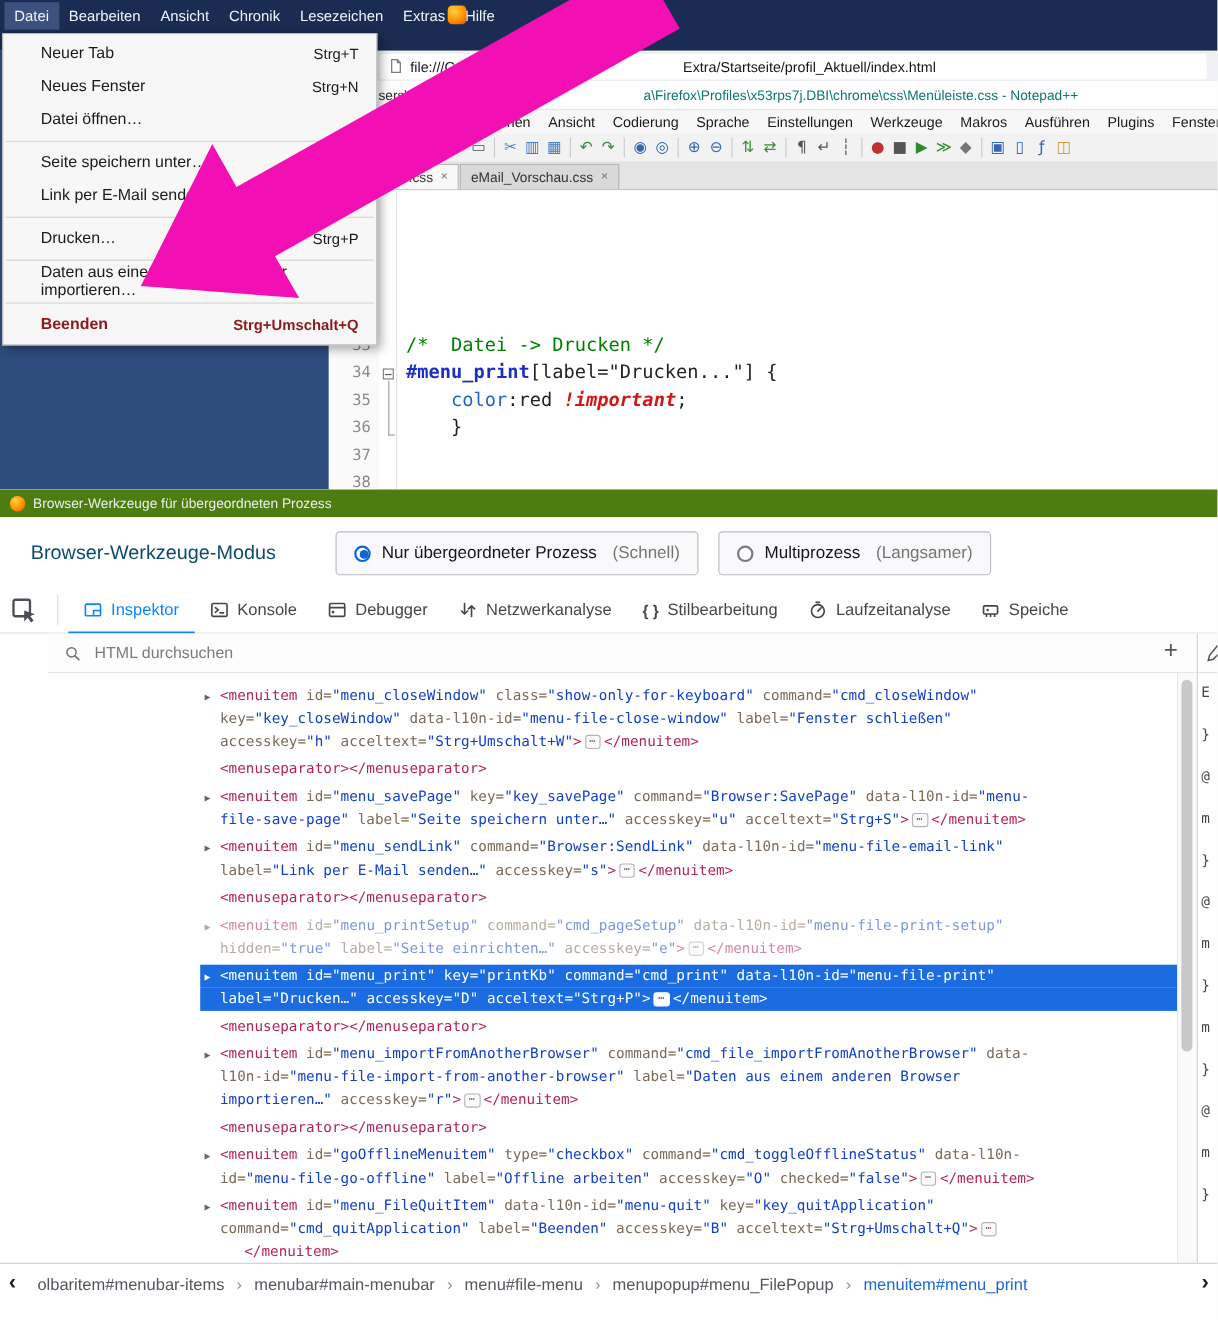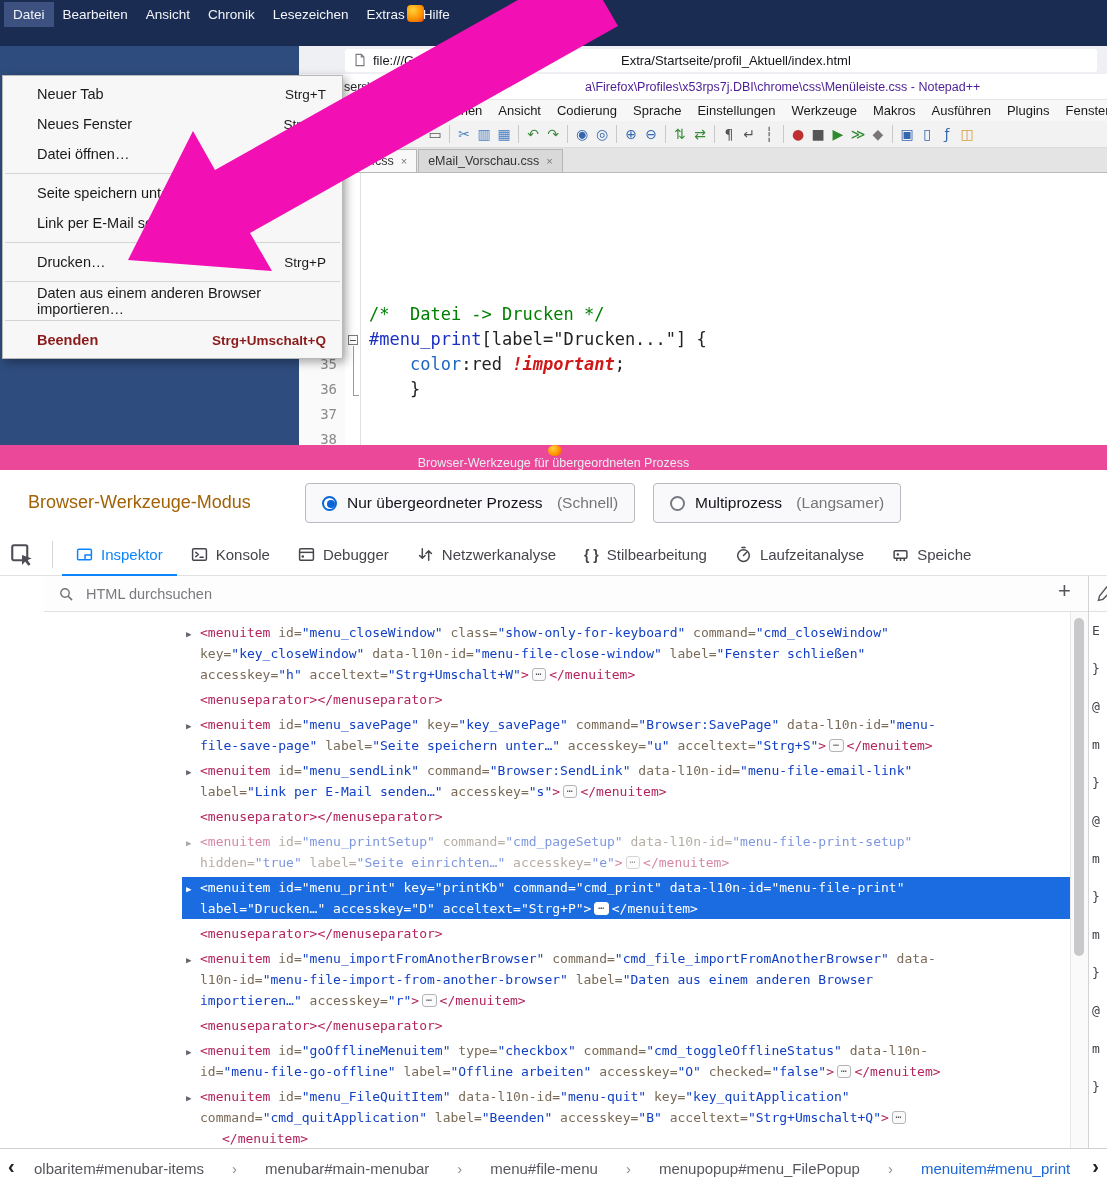--- a/index.html
+++ b/index.html
@@ -21,21 +21,21 @@
   #url-left{position:absolute;left:28px;top:4px;font-size:13px;color:#15141a;white-space:pre;}
   #url-right{position:absolute;left:276px;top:4px;font-size:13px;color:#15141a;white-space:pre;}
   .page-ic{position:absolute;left:8px;top:4px;width:14px;height:14px;color:#7a7a82;}
 
   
   #npp{left:299px;top:74px;width:808px;height:371px;background:#fff;z-index:1;}
   #npp-title{position:absolute;left:0;top:0;width:100%;height:26px;background:#fff;border-bottom:1px solid #e4e4e4;}
   #npp-ic{position:absolute;left:8px;top:5px;width:16px;height:16px;background:#7aa93c;border-radius:3px;
           color:#fff;font-size:11px;font-weight:bold;text-align:center;line-height:16px;}
   #npp-title-left{position:absolute;left:45px;top:6px;font-size:12.5px;color:#2a2a2a;white-space:pre;}
-  #npp-title-right{position:absolute;left:286px;top:6px;font-size:12.5px;color:#4c1d95;white-space:pre;}
+  #npp-title-right{position:absolute;left:286px;top:6px;font-size:12.5px;color:#0f766e;white-space:pre;}
   #npp-menu{position:absolute;left:0;top:26px;width:100%;height:21px;background:#f7f7f7;display:flex;align-items:center;padding-left:6px;}
   .nmi{font-size:13px;color:#1a1a1a;padding:0 8px;}
   #npp-toolbar{position:absolute;left:0;top:47px;width:100%;height:27px;background:#f2f2f2;border-bottom:1px solid #dcdcdc;
                display:flex;align-items:center;padding-left:6px;}
   .tbi{width:20px;height:20px;font-size:14px;text-align:center;line-height:20px;font-family:"DejaVu Sans",sans-serif;}
   .tbsep{width:1px;height:18px;background:#c9c9c9;margin:0 4px;}
   #npp-tabbar{position:absolute;left:0;top:74px;width:100%;height:25px;background:#e4e4e4;border-bottom:1px solid #b9b9b9;
               display:flex;align-items:flex-end;padding-left:2px;}
   .ntab{height:23px;display:flex;align-items:center;gap:7px;padding:0 9px;font-size:12.5px;color:#333;
         border:1px solid #b5b5b5;border-bottom:none;background:#d9d9d9;margin-right:1px;}
@@ -45,46 +45,46 @@
               font-family:"DejaVu Sans Mono",monospace;}
   #gutter{position:absolute;left:0;top:0;width:46px;height:100%;background:#fafafa;padding-top:4px;}
   .gnum{height:25px;font-size:14px;color:#8a8a8a;text-align:right;padding-right:8px;line-height:25px;}
   #foldcol{position:absolute;left:46px;top:0;width:16px;height:100%;border-right:1px solid #e0e0e0;background:#fff;}
   #foldbox{position:absolute;left:3px;top:162px;width:10px;height:10px;border:1px solid #7a7a7a;background:#fff;}
   #foldbox::after{content:"";position:absolute;left:1px;right:1px;top:4px;border-top:1px solid #555;}
   #foldline{position:absolute;left:8px;top:173px;width:6px;height:50px;border-left:1px solid #9a9a9a;border-bottom:1px solid #9a9a9a;}
   #codecol{position:absolute;left:70px;top:0;right:0;height:100%;padding-top:4px;}
   .cl{height:25px;line-height:25px;font-size:17px;white-space:pre;}
   .tk-cmt{color:#008000;margin-top:44px;}
-  .tk-sel{color:#1b2fc4;font-weight:normal;}
+  .tk-sel{color:#1b2fc4;font-weight:bold;}
   .tk-pln{color:#222;}
   .tk-prop{color:#1e66c4;text-align:center;}
   .tk-imp{color:#d01818;font-weight:bold;font-style:italic;}
 
   
   #ff-menu{left:2px;top:30px;width:341px;background:#f7f7f8;border:1px solid #b8b8b8;
-           box-shadow:3px 3px 9px rgba(0,0,0,.35);z-index:40;padding:3px 0;margin-top:45px;}
+           box-shadow:3px 3px 9px rgba(0,0,0,.35);z-index:40;padding:3px 0;}
   .fm-item{height:30px;display:flex;align-items:center;justify-content:space-between;padding:0 16px 0 34px;}
   .fm-label{font-size:14.5px;color:#1a1a1a;}
   .fm-sc{font-size:13.5px;color:#1a1a1a;}
   .fm-item.accent .fm-label,.fm-item.accent .fm-sc{color:#8b1a1a;font-weight:bold;}
   .fm-sep{height:9px;position:relative;}
   .fm-sep::after{content:"";position:absolute;left:2px;right:2px;top:4px;border-top:1px solid #d4d4d4;}
 
   
   #arrow{left:0;top:0;z-index:50;pointer-events:none;}
 
   
   #toolbox{left:0;top:445px;width:1107px;height:755px;background:#fff;z-index:10;}
-  #tb-title{position:absolute;left:0;top:0;width:100%;height:25px;background:#ec4899;display:flex;align-items:center;flex-direction:column;}
+  #tb-title{position:absolute;left:0;top:0;width:100%;height:25px;background:#4d7c0f;display:flex;align-items:center;}
   #tb-title .fxic{width:14px;height:14px;border-radius:50%;margin:0 7px 0 9px;
     background:radial-gradient(circle at 35% 30%,#ffd23e,#ff9400 55%,#e0490c);}
   #tb-title .t{color:#e9eef1;font-size:12.5px;}
   #mode-row{position:absolute;left:0;top:25px;width:100%;height:63px;background:#fff;}
-  #mode-heading{position:absolute;left:28px;top:22px;font-size:18px;color:#a16207;}
+  #mode-heading{position:absolute;left:28px;top:22px;font-size:18px;color:#0c4a6e;}
   #mode-opts{position:absolute;left:305px;top:13px;display:flex;gap:18px;}
   .pill{height:40px;border:1px solid #b9b9bf;border-radius:4px;background:#f9f9fb;
         display:flex;align-items:center;gap:10px;padding:0 16px;}
   .radio{width:15px;height:15px;border-radius:50%;border:2px solid #777b85;background:#fff;position:relative;flex:none;}
   .radio.sel{border-color:#0a66d8;}
   .radio.sel::after{content:"";position:absolute;left:2.5px;top:2.5px;width:8px;height:8px;border-radius:50%;background:#0a66d8;}
   .plabel{font-size:15.5px;color:#15141a;white-space:pre;}
   .phint{font-size:15.5px;color:#757575;white-space:pre;}
   #tabs-row{position:absolute;left:0;top:88px;width:100%;height:43px;border-bottom:1px solid #e1e1e4;background:#fff;}
   #picker-btn{position:absolute;left:10px;top:10px;width:24px;height:24px;color:#4d4d55;}
@@ -119,21 +119,21 @@
   .mline.sel .tk,.mline.sel .arr{color:#fff;}
   .mline.sel .tk.b{background:#fff;color:#333;border-color:#fff;}
 
   #mk-scroll{position:absolute;left:1070px;top:167px;width:18px;height:536px;background:#fafafa;border-left:1px solid #e8e8e8;}
   #mk-thumb{position:absolute;left:3px;top:6px;width:10px;height:338px;background:#c8c8cb;border-radius:5px;}
   #rules-strip{position:absolute;left:1092px;top:167px;width:15px;height:536px;overflow:hidden;}
   .rfrag{display:block;height:38px;line-height:38px;font-family:"DejaVu Sans Mono",monospace;font-size:13px;color:#44444a;}
 
   #crumb-bar{position:absolute;left:0;top:703px;width:100%;height:38px;background:#fff;border-top:1px solid #cfcfd4;}
   #crumb-left{position:absolute;left:8px;top:6px;font-size:20px;font-weight:bold;color:#202028;}
-  #crumbs{position:absolute;left:34px;top:0;width:1040px;height:38px;display:flex;align-items:center;gap:28px;overflow:hidden;}
+  #crumbs{position:absolute;left:34px;top:0;width:1040px;height:38px;display:flex;align-items:center;gap:11px;overflow:hidden;}
   .crumb{font-size:15px;color:#56565e;white-space:nowrap;}
   .crumb.last{color:#1a66d9;}
   .csep{font-size:15px;color:#8c8c92;}
   #crumb-right{position:absolute;right:8px;top:6px;font-size:20px;font-weight:bold;color:#202028;}
 </style>
 </head>
 <body>
 
 <div id="stage">
 

